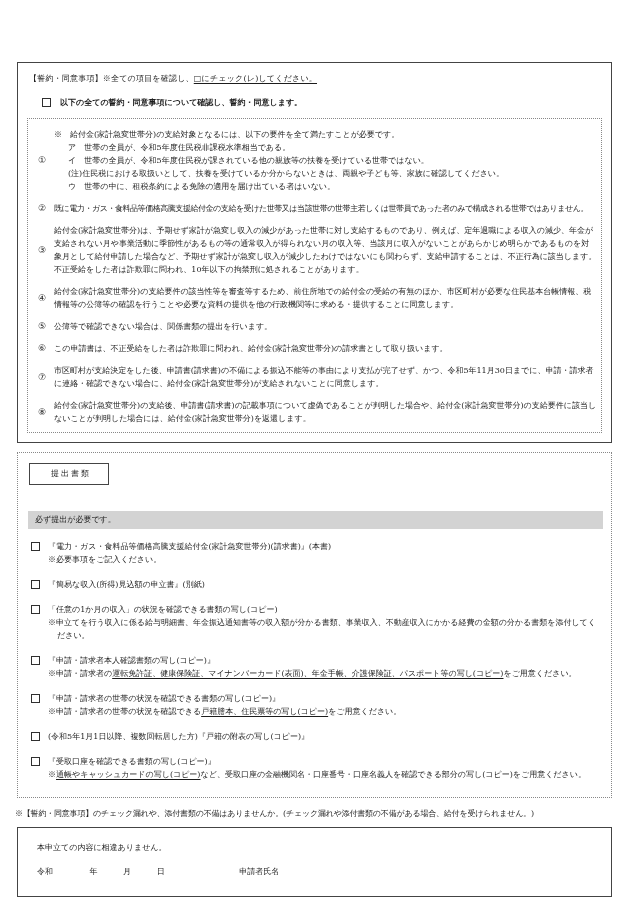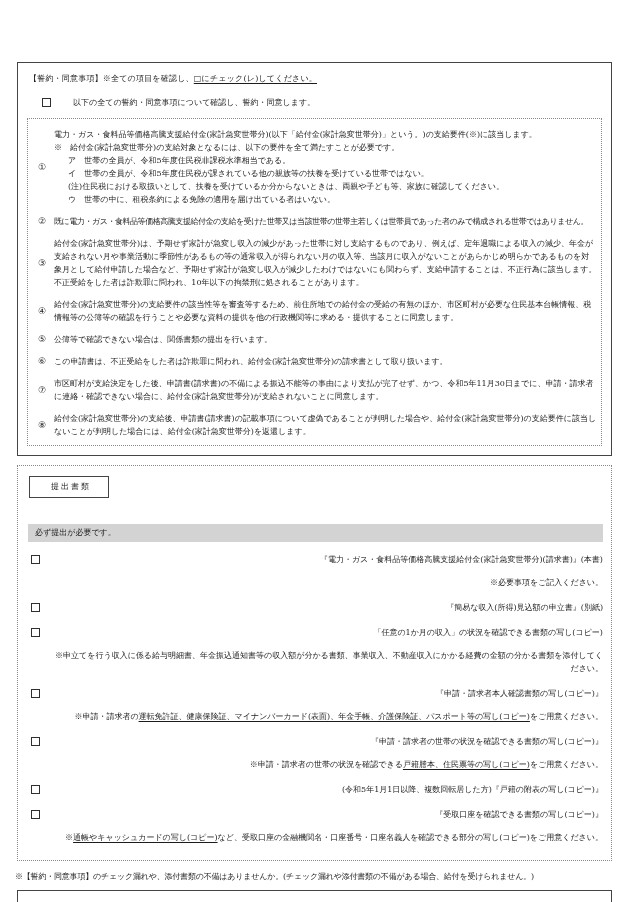--- a/index.html
+++ b/index.html
@@ -9,21 +9,21 @@
     position:relative; width:630px; height:902px; background:#ffffff;
     margin:0 auto; overflow:hidden;
     font-size:8px; line-height:13px;
   }
   .content { position:absolute; left:17px; top:62px; width:595px; }
 
   
   .sec1 { border:1px solid #444444; padding:8px 9px 9px 9px; background:#fff; }
   .sec1-title { margin:1px 0 11px 2px; letter-spacing:0.2px; }
   .u { text-decoration:underline; text-underline-offset:2px; }
-  .master-row { display:flex; align-items:center; gap:22px; margin:0 0 9px 15px; }
+  .master-row { display:flex; align-items:center; gap:9px; margin:0 0 9px 15px;font-weight:bold; }
   .cb {
     display:inline-block; width:9px; height:9px; border:1.2px solid #2f2f2f;
     background:#ffffff; flex:none;
   }
   .pledge-box { border:1px dotted #888888; padding:9px 4px 5px 2px; }
   .pledge-item { display:flex; align-items:center; margin-bottom:9px; }
   .pledge-item:last-child { margin-bottom:2px; }
   .pledge-item .num { width:24px; flex:none; text-align:center; font-size:9px; }
   .pledge-item .body { flex:1; min-width:0; }
   .ln { }
@@ -33,23 +33,23 @@
 
   
   .sec2 { border:1px dotted #888888; margin-top:9px; padding:10px 8px 4px 10px; }
   .docs-label-box {
     display:inline-block; border:1px solid #444444; padding:3px 17px 4px 21px;
     margin:0 0 10px 1px; letter-spacing:2px;
   }
   .required-bar { background:#d3d3d3; padding:2px 7px 3px 7px; margin:16px 0 11px 0; color:#222; }
   .doc-item { display:flex; gap:8px; margin:0 0 12px 3px; }
   .doc-item .cb { margin-top:2px; }
-  .doc-body { flex:1; min-width:0;text-align:right; }
+  .doc-body { flex:1; min-width:0; }
   .doc-title { }
-  .note { padding-left:9px; text-indent:-9px; margin-top:10px; }
+  .note { padding-left:9px; text-indent:-9px; margin-top:0; }
 
   
   .warning { margin:9px 0 7px -2px; letter-spacing:-0.2px; white-space:nowrap; }
   .sign-box { border:1px solid #444444; padding:13px 10px 18px 19px; }
   .sign-date { margin-top:11px; }
   .sp-a { } .sp-b { margin-left:34px; } .sp-c { margin-left:23px; }
   .sp-d { margin-left:23px; } .sp-e { margin-left:72px; }
 </style>
 </head>
 <body>
@@ -63,21 +63,20 @@
       </div>
       <div class="master-row">
         <span class="cb"></span>
         <span>以下の全ての誓約・同意事項について確認し、誓約・同意します。</span>
       </div>
       <div class="pledge-box">
         <div>
             <div class="pledge-item">
               <div class="num">①</div>
               <div class="body">
-                <div class="ln ind0">電力・ガス・食料品等価格高騰支援給付金(家計急変世帯分)(以下「給付金(家計急変世帯分)」という。)の支給要件(※)に該当します。</div>
                 <div class="ln ind0">※　給付金(家計急変世帯分)の支給対象となるには、以下の要件を全て満たすことが必要です。</div>
                 <div class="ln ind1">ア　世帯の全員が、令和5年度住民税非課税水準相当である。</div>
                 <div class="ln ind1">イ　世帯の全員が、令和5年度住民税が課されている他の親族等の扶養を受けている世帯ではない。</div>
                 <div class="ln ind1">(注)住民税における取扱いとして、扶養を受けているか分からないときは、両親や子ども等、家族に確認してください。</div>
                 <div class="ln ind1">ウ　世帯の中に、租税条約による免除の適用を届け出ている者はいない。</div>
               </div>
             </div>
             <div class="pledge-item">
               <div class="num">②</div>
               <div class="body">
@@ -180,18 +179,18 @@
 
     <div class="warning">※【誓約・同意事項】のチェック漏れや、添付書類の不備はありませんか。(チェック漏れや添付書類の不備がある場合、給付を受けられません。)</div>
 
     <div class="sign-box">
       <div>本申立ての内容に相違ありません。</div>
       <div class="sign-date">
         <span class="sp-a">令和</span>
         <span class="sp-b">年</span>
         <span class="sp-c">月</span>
         <span class="sp-d">日</span>
-        <span class="sp-e">にチェック</span>
+        <span class="sp-e">申請者氏名</span>
       </div>
     </div>
 
   </div>
 </div>
 
 </body></html>

